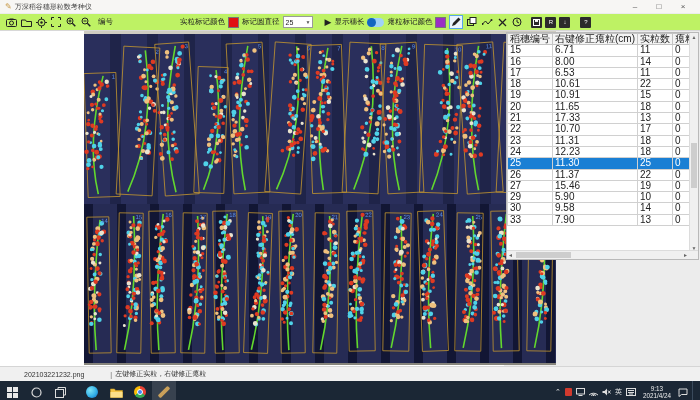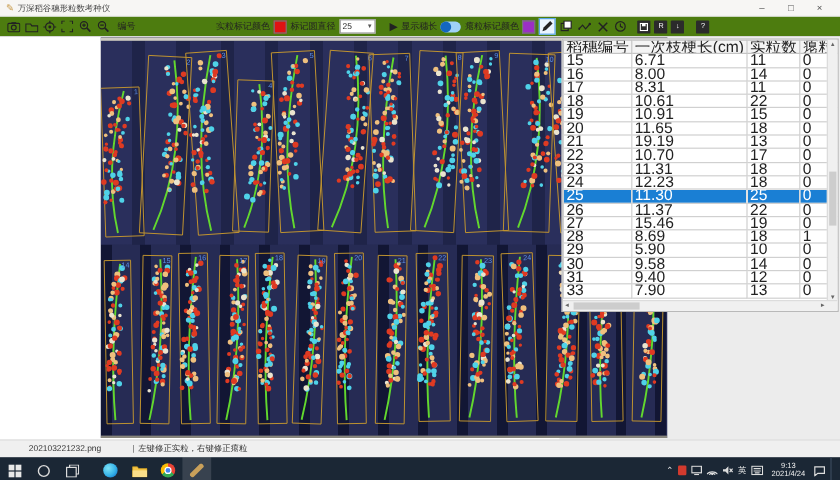--- a/index.html
+++ b/index.html
@@ -6,21 +6,21 @@
   .app{position:relative;width:700px;height:400px;overflow:hidden;
        font-family:"Liberation Sans",sans-serif;background:#f0f0f0;
        -webkit-font-smoothing:antialiased;}
   
   .titlebar{height:13px;background:#f7f6f4;display:flex;align-items:center;
             padding:0 5px;font-size:7px;color:#444;border-bottom:1px solid #ececec;}
   .titlebar .app-icon{color:#c89a4a;font-size:8px;margin-right:3px;}
   .win-controls{margin-left:auto;display:flex;}
   .win-btn{width:24px;text-align:center;font-size:8px;color:#555;line-height:13px;}
   
-  .toolbar{height:16px;background:#4d7c0f;border-bottom:1px solid #d8d8d8;
+  .toolbar{height:16px;background:#bef264;border-bottom:1px solid #d8d8d8;
            display:flex;align-items:center;gap:3px;padding:0 5px;font-size:7.5px;color:#222;}
   .tb-icon{width:12px;height:12px;display:flex;align-items:center;justify-content:center;}
   .tb-icon svg{display:block;}
   .tb-text-btn{padding:0 3px;}
   .tb-gap{width:10px;}
   .swatch{width:9px;height:9px;border:1px solid #777;display:inline-block;}
   .combo{width:26px;height:10px;border:1px solid #9a9a9a;background:#fff;display:flex;
          align-items:center;font-size:7px;padding-left:2px;}
   .combo .arrow{margin-left:auto;font-size:5px;color:#555;padding-right:1px;}
   .toggle{width:17px;height:9px;border-radius:5px;background:#9fd2f8;position:relative;}
@@ -36,21 +36,21 @@
   .band-top{position:absolute;left:0;top:3px;width:100%;height:170px;
             background:repeating-linear-gradient(90deg,#2a2f5c 0 26px,#1f2449 26px 37px);}
   .band-bottom{position:absolute;left:0;top:173px;width:100%;height:159px;
             background:repeating-linear-gradient(90deg,#121634 0 9px,#262b54 9px 33px);}
   .edge-top{position:absolute;left:0;top:0;width:100%;height:3px;background:#cfccc2;}
   .edge-bottom{position:absolute;left:0;bottom:0;width:100%;height:2px;background:#87857c;}
   .scan svg{position:absolute;left:0;top:0;}
   
   .right-panel{flex:1;background:#ececec;display:flex;flex-direction:column;padding:1px 1px 0 2px;}
   .grid-wrap{position:relative;height:226px;background:#fff;border:1px solid #b9b9b9;overflow:hidden;}
-  table.grid{border-collapse:collapse;font-size:13px;table-layout:fixed;color:#222;}
+  table.grid{border-collapse:collapse;font-size:10px;table-layout:fixed;color:#222;}
   .grid th,.grid td{border:1px solid #d0d0d0;padding:0 2px;height:10.3px;line-height:10.3px;
         overflow:hidden;white-space:nowrap;text-align:left;font-weight:normal;}
   .grid th{background:#f4f4f4;border-color:#c4c4c4;}
   .grid col.c0{width:32px}.grid col.c1{width:55px}.grid col.c2{width:28px}.grid col.c3{width:14px}
   .grid tr.selected td{background:#1a7fd4;color:#fff;}
   .vscroll{position:absolute;right:0;top:0;width:8px;height:219px;background:#f0f0f0;
            border-left:1px solid #dcdcdc;font-size:5px;color:#666;text-align:center;}
   .vscroll .thumb{position:absolute;left:1px;top:110px;width:6px;height:45px;background:#cdcdcd;}
   .vscroll .up{position:absolute;top:1px;left:0;width:8px;}
   .vscroll .down{position:absolute;bottom:1px;left:0;width:8px;}
@@ -2023,41 +2023,41 @@
         <table class="grid" id="grid">
           <colgroup>
               <col class="c0">
               <col class="c1">
               <col class="c2">
               <col class="c3">
             </colgroup>
           <thead>
               <tr>
                 <th>稻穗编号</th>
-                <th>一次枝梗长(cm)</th>
+                <th>右键修正瘪粒(cm)</th>
                 <th>实粒数</th>
                 <th>瘪粒</th>
               </tr>
             </thead>
           <tbody>
               <tr>
                 <td>15</td>
                 <td>6.71</td>
                 <td>11</td>
                 <td>0</td>
               </tr>
               <tr>
                 <td>16</td>
                 <td>8.00</td>
                 <td>14</td>
                 <td>0</td>
               </tr>
               <tr>
                 <td>17</td>
-                <td>8.31</td>
+                <td>6.53</td>
                 <td>11</td>
                 <td>0</td>
               </tr>
               <tr>
                 <td>18</td>
                 <td>10.61</td>
                 <td>22</td>
                 <td>0</td>
               </tr>
               <tr>
@@ -2067,21 +2067,21 @@
                 <td>0</td>
               </tr>
               <tr>
                 <td>20</td>
                 <td>11.65</td>
                 <td>18</td>
                 <td>0</td>
               </tr>
               <tr>
                 <td>21</td>
-                <td>19.19</td>
+                <td>17.33</td>
                 <td>13</td>
                 <td>0</td>
               </tr>
               <tr>
                 <td>22</td>
                 <td>10.70</td>
                 <td>17</td>
                 <td>0</td>
               </tr>
               <tr>
@@ -2108,41 +2108,29 @@
                 <td>22</td>
                 <td>0</td>
               </tr>
               <tr>
                 <td>27</td>
                 <td>15.46</td>
                 <td>19</td>
                 <td>0</td>
               </tr>
               <tr>
-                <td>28</td>
-                <td>8.69</td>
-                <td>18</td>
-                <td>1</td>
-              </tr>
-              <tr>
                 <td>29</td>
                 <td>5.90</td>
                 <td>10</td>
                 <td>0</td>
               </tr>
               <tr>
                 <td>30</td>
                 <td>9.58</td>
                 <td>14</td>
-                <td>0</td>
-              </tr>
-              <tr>
-                <td>31</td>
-                <td>9.40</td>
-                <td>12</td>
                 <td>0</td>
               </tr>
               <tr>
                 <td>33</td>
                 <td>7.90</td>
                 <td>13</td>
                 <td>0</td>
               </tr>
             </tbody>
         </table>

